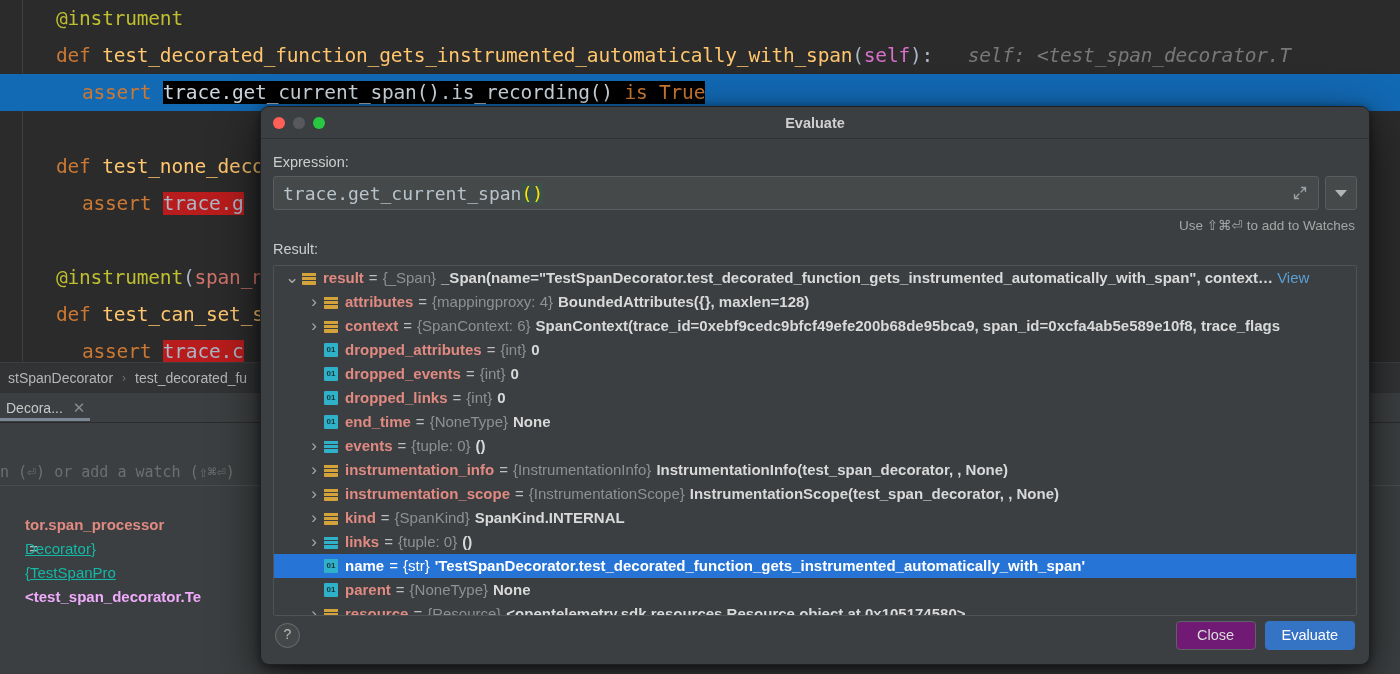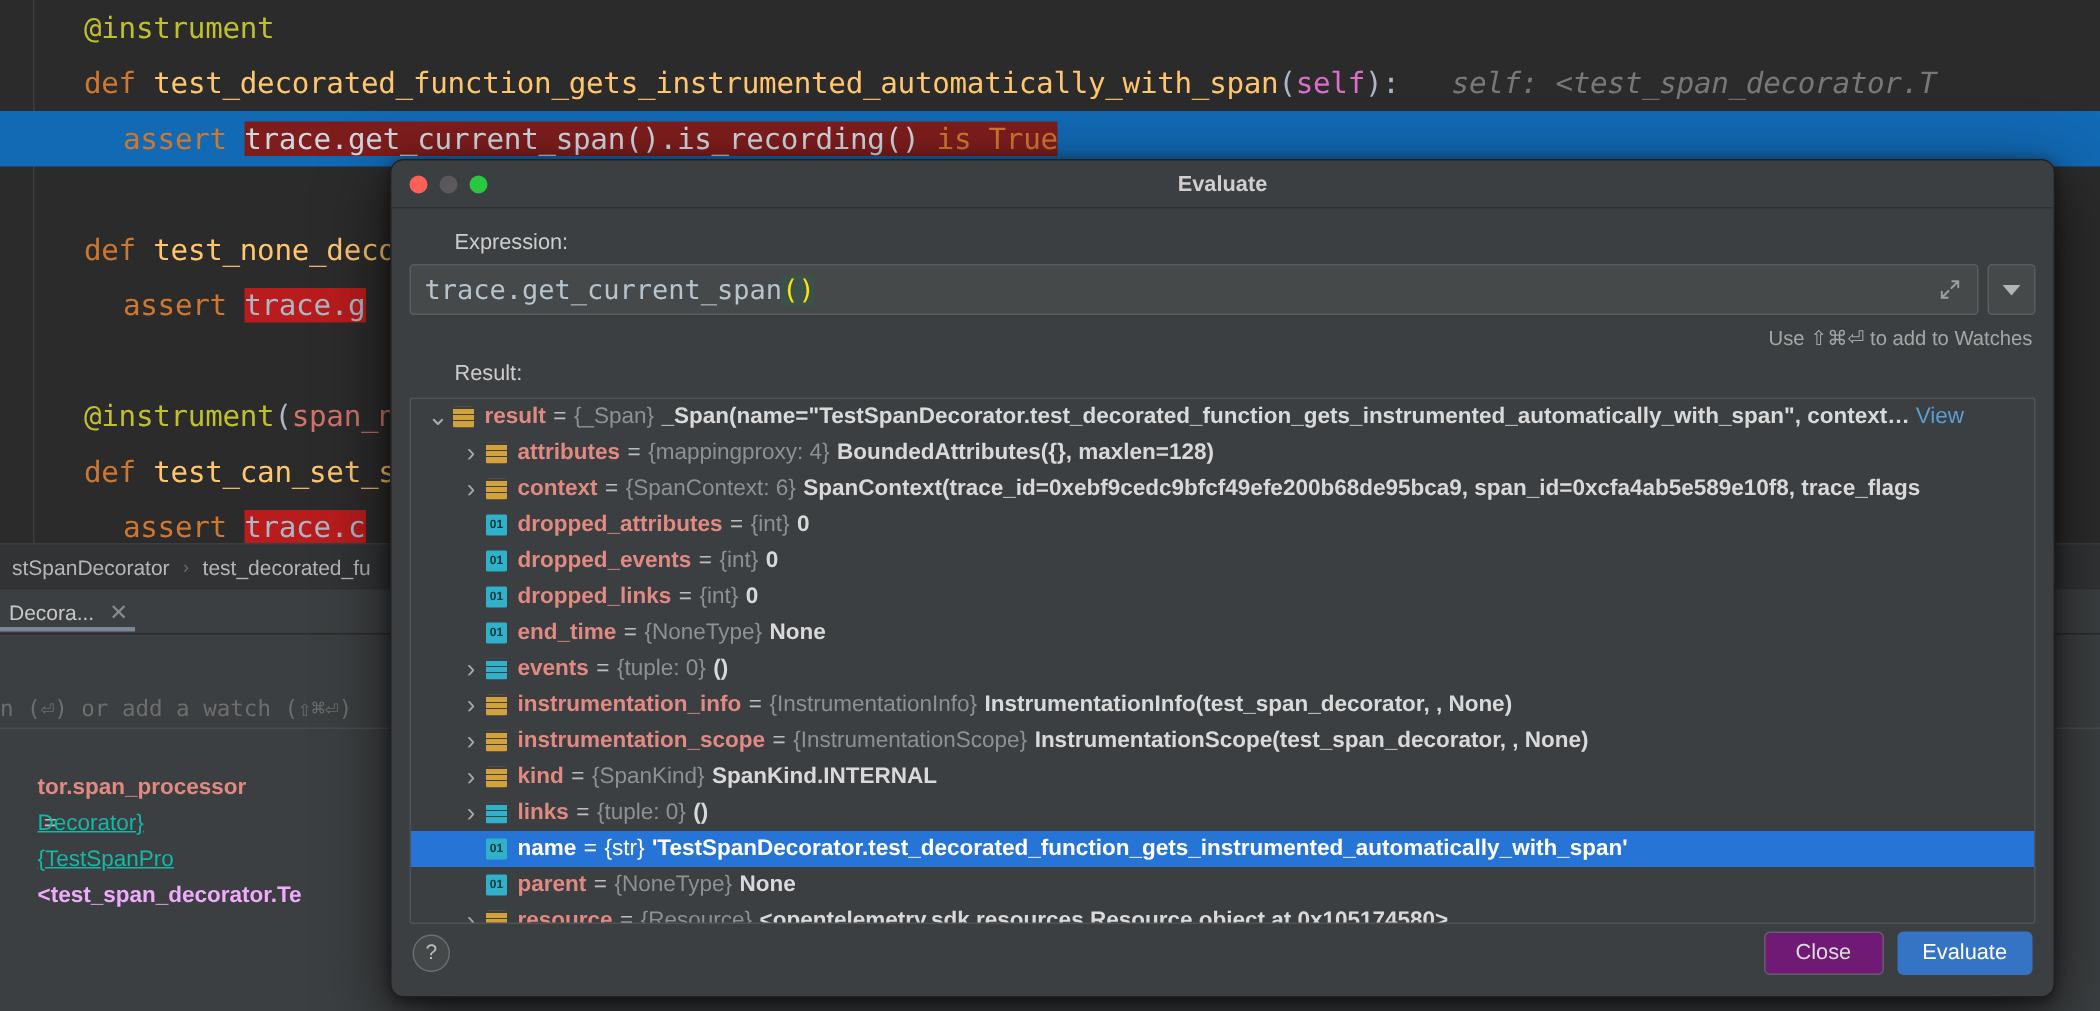--- a/index.html
+++ b/index.html
@@ -48,21 +48,21 @@
     white-space: pre;
     font-family: "DejaVu Sans Mono", monospace;
     font-size: 19.5px;
     letter-spacing: -0.2px;
   }
   .code-line .ind { display: inline-block; }
   .cur-line {
     background: #1269b4;
   }
   .cur-line .sel {
-    background: #7f1d1d;
+    background: #000000;
   }
   .tok-deco   { color: #bfbf2f; }
   .tok-kw     { color: #cc7832; }
   .tok-fn     { color: #ffc66d; }
   .tok-self   { color: #d96ecb; }
   .tok-punct  { color: #a9b7c6; }
   .tok-plain  { color: #a9b7c6; }
   .tok-hint   { color: #787878; font-style: italic; }
   .tok-param  { color: #d0736a; }
   .tok-true   { color: #cc7832; }
@@ -173,21 +173,20 @@
 
   .dlg-body {
     position: relative;
     padding: 0 12px;
   }
   .lbl {
     font-size: 14.5px;
     color: #cdcdcd;
     margin-top: 15px;
     margin-bottom: 6px;
-    margin-left: 30px;
   }
   .expr-wrap {
     display: flex;
     align-items: stretch;
     gap: 6px;
     height: 34px;
   }
   .expr-box {
     flex: 1;
     background: #45494a;

